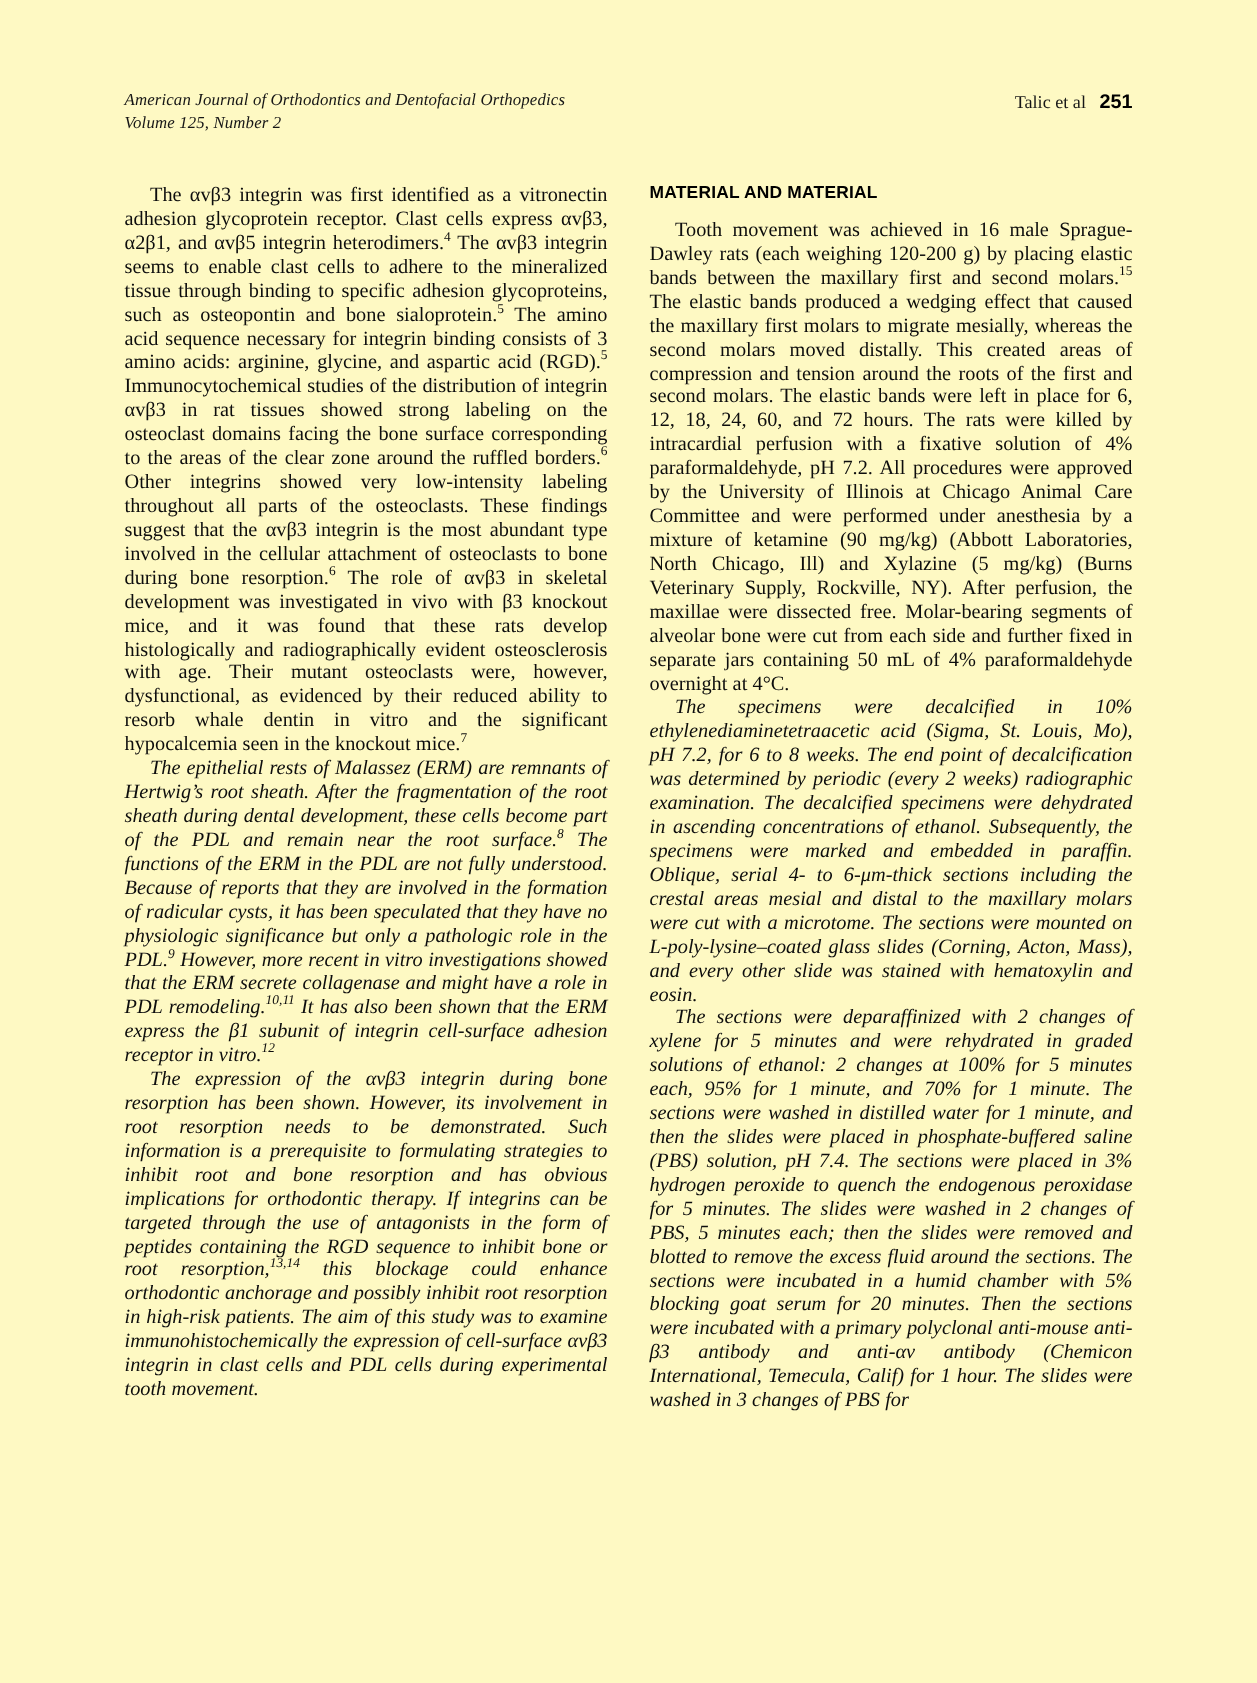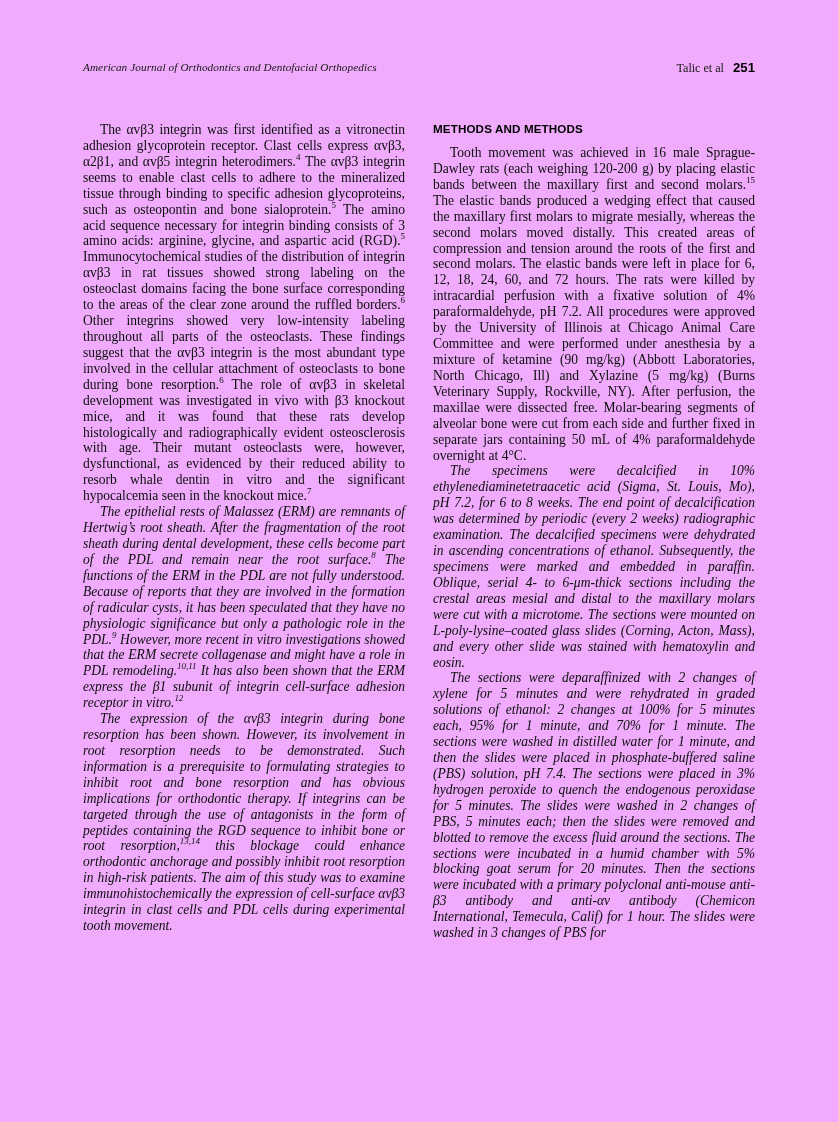--- a/index.html
+++ b/index.html
@@ -13,21 +13,21 @@
     height: 1122px;
     font-family: "Liberation Serif", "DejaVu Serif", serif;
     color: #101010;
     overflow: hidden;
   }
 
   .page {
     position: relative;
     width: 838px;
     height: 1122px;
-    background: #f0abfc;
+    background: #fef9c3;
     box-sizing: border-box;
   }
 
   
   .running-head {
     position: absolute;
     left: 83px;
     top: 60px;
     width: 672px;
     height: 40px;
@@ -118,37 +118,38 @@
   }
 </style>
 </head>
 <body>
 
 <div class="page">
 
   <div class="running-head">
     <div class="rh-left">
       <span>American Journal of Orthodontics and Dentofacial Orthopedics</span>
+      <span class="line2">Volume 125, Number 2</span>
     </div>
     <div class="rh-right">
       <span class="rh-authors">Talic et al</span>
       <span class="rh-pageno">251</span>
     </div>
   </div>
 
   <div class="columns">
 
     <div class="col col-left">
       <p class="body-par">The αvβ3 integrin was first identified as a vitronectin adhesion glycoprotein receptor. Clast cells express αvβ3, α2β1, and αvβ5 integrin heterodimers.<sup>4</sup> The αvβ3 integrin seems to enable clast cells to adhere to the mineralized tissue through binding to specific adhesion glycoproteins, such as osteopontin and bone sialoprotein.<sup>5</sup> The amino acid sequence necessary for integrin binding consists of 3 amino acids: arginine, glycine, and aspartic acid (RGD).<sup>5</sup> Immunocytochemical studies of the distribution of integrin αvβ3 in rat tissues showed strong labeling on the osteoclast domains facing the bone surface corresponding to the areas of the clear zone around the ruffled borders.<sup>6</sup> Other integrins showed very low-intensity labeling throughout all parts of the osteoclasts. These findings suggest that the αvβ3 integrin is the most abundant type involved in the cellular attachment of osteoclasts to bone during bone resorption.<sup>6</sup> The role of αvβ3 in skeletal development was investigated in vivo with β3 knockout mice, and it was found that these rats develop histologically and radiographically evident osteosclerosis with age. Their mutant osteoclasts were, however, dysfunctional, as evidenced by their reduced ability to resorb whale dentin in vitro and the significant hypocalcemia seen in the knockout mice.<sup>7</sup></p>
       <p class="body-par">The epithelial rests of Malassez (ERM) are remnants of Hertwig’s root sheath. After the fragmentation of the root sheath during dental development, these cells become part of the PDL and remain near the root surface.<sup>8</sup> The functions of the ERM in the PDL are not fully understood. Because of reports that they are involved in the formation of radicular cysts, it has been speculated that they have no physiologic significance but only a pathologic role in the PDL.<sup>9</sup> However, more recent in vitro investigations showed that the ERM secrete collagenase and might have a role in PDL remodeling.<sup>10,11</sup> It has also been shown that the ERM express the β1 subunit of integrin cell-surface adhesion receptor in vitro.<sup>12</sup></p>
       <p class="body-par">The expression of the αvβ3 integrin during bone resorption has been shown. However, its involvement in root resorption needs to be demonstrated. Such information is a prerequisite to formulating strategies to inhibit root and bone resorption and has obvious implications for orthodontic therapy. If integrins can be targeted through the use of antagonists in the form of peptides containing the RGD sequence to inhibit bone or root resorption,<sup>13,14</sup> this blockage could enhance orthodontic anchorage and possibly inhibit root resorption in high-risk patients. The aim of this study was to examine immunohistochemically the expression of cell-surface αvβ3 integrin in clast cells and PDL cells during experimental tooth movement.</p>
     </div>
 
     <div class="col col-right">
-      <h2 class="section-head">METHODS AND METHODS</h2>
+      <h2 class="section-head">MATERIAL AND MATERIAL</h2>
       <p class="body-par">Tooth movement was achieved in 16 male Sprague-Dawley rats (each weighing 120-200 g) by placing elastic bands between the maxillary first and second molars.<sup>15</sup> The elastic bands produced a wedging effect that caused the maxillary first molars to migrate mesially, whereas the second molars moved distally. This created areas of compression and tension around the roots of the first and second molars. The elastic bands were left in place for 6, 12, 18, 24, 60, and 72 hours. The rats were killed by intracardial perfusion with a fixative solution of 4% paraformaldehyde, pH 7.2. All procedures were approved by the University of Illinois at Chicago Animal Care Committee and were performed under anesthesia by a mixture of ketamine (90 mg/kg) (Abbott Laboratories, North Chicago, Ill) and Xylazine (5 mg/kg) (Burns Veterinary Supply, Rockville, NY). After perfusion, the maxillae were dissected free. Molar-bearing segments of alveolar bone were cut from each side and further fixed in separate jars containing 50 mL of 4% paraformaldehyde overnight at 4°C.</p>
       <p class="body-par">The specimens were decalcified in 10% ethylenediaminetetraacetic acid (Sigma, St. Louis, Mo), pH 7.2, for 6 to 8 weeks. The end point of decalcification was determined by periodic (every 2 weeks) radiographic examination. The decalcified specimens were dehydrated in ascending concentrations of ethanol. Subsequently, the specimens were marked and embedded in paraffin. Oblique, serial 4- to 6-μm-thick sections including the crestal areas mesial and distal to the maxillary molars were cut with a microtome. The sections were mounted on L-poly-lysine–coated glass slides (Corning, Acton, Mass), and every other slide was stained with hematoxylin and eosin.</p>
       <p class="body-par">The sections were deparaffinized with 2 changes of xylene for 5 minutes and were rehydrated in graded solutions of ethanol: 2 changes at 100% for 5 minutes each, 95% for 1 minute, and 70% for 1 minute. The sections were washed in distilled water for 1 minute, and then the slides were placed in phosphate-buffered saline (PBS) solution, pH 7.4. The sections were placed in 3% hydrogen peroxide to quench the endogenous peroxidase for 5 minutes. The slides were washed in 2 changes of PBS, 5 minutes each; then the slides were removed and blotted to remove the excess fluid around the sections. The sections were incubated in a humid chamber with 5% blocking goat serum for 20 minutes. Then the sections were incubated with a primary polyclonal anti-mouse anti-β3 antibody and anti-αv antibody (Chemicon International, Temecula, Calif) for 1 hour. The slides were washed in 3 changes of PBS for</p>
     </div>
 
   </div>
 
 </div>
 
 </body></html>

